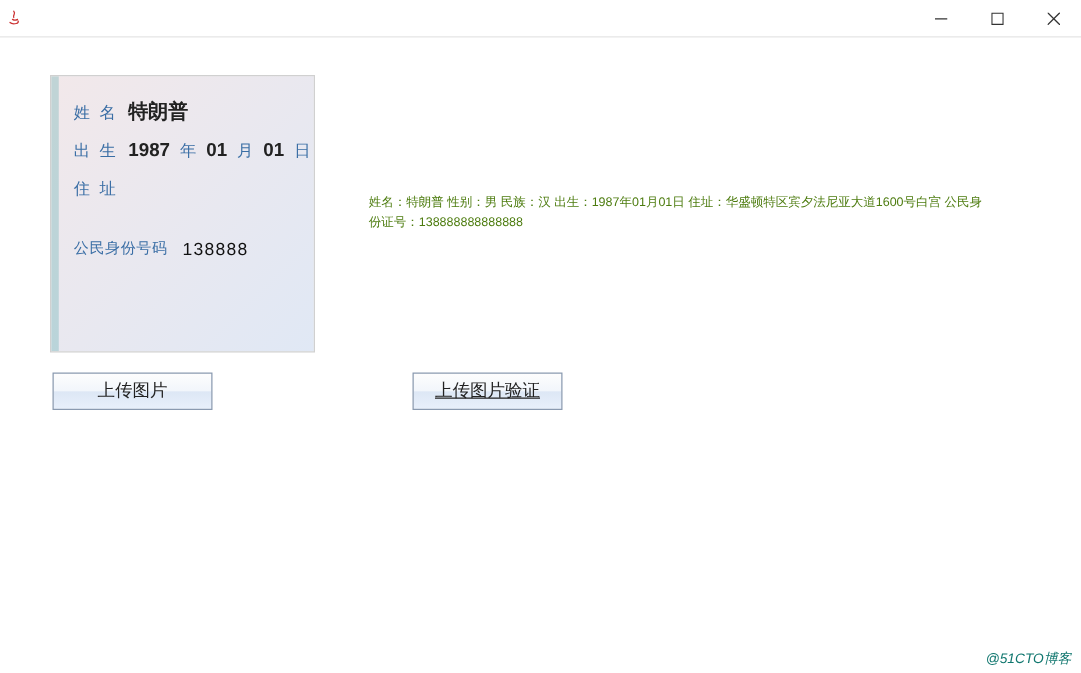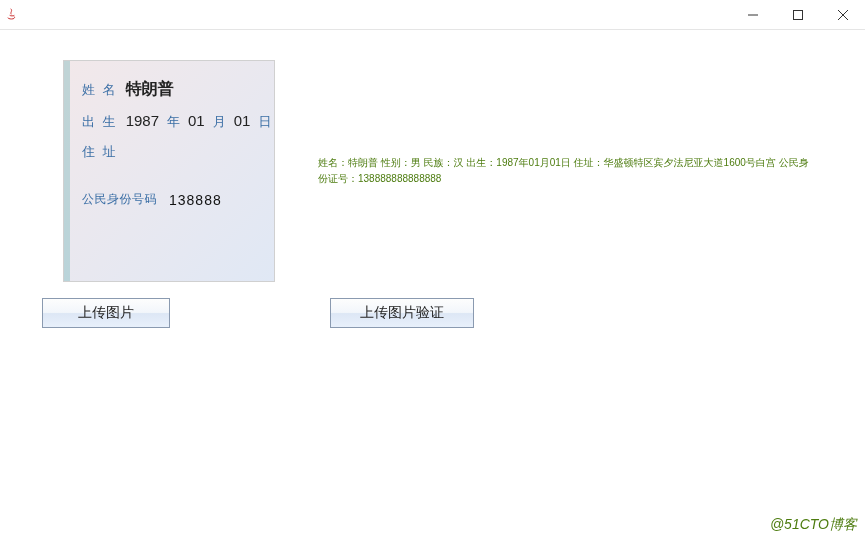--- a/index.html
+++ b/index.html
@@ -33,25 +33,24 @@
     }
     .win-ctrl {
       width: 45px;
       height: 28px;
       display: flex;
       align-items: center;
       justify-content: center;
       cursor: pointer;
     }
     .content-area {
-      padding: 30px 20px 0 24px;
+      padding: 30px 20px 0 40px;
       display: flex;
       align-items: flex-start;
       gap: 40px;
-      margin-left: 39px;
     }
     .left-col { width: 215px; }
     .id-card {
       width: 212px;
       height: 222px;
       background: linear-gradient(135deg, #f2e8ea 0%, #e0e8f5 100%);
       border: 1px solid #d0d0d0;
       padding: 18px 8px 12px 18px;
       position: relative;
       overflow: hidden;
@@ -72,21 +71,21 @@
       white-space: nowrap;
     }
     .id-label {
       color: #3a6ea5;
       font-size: 13px;
       letter-spacing: 2px;
     }
     .id-value {
       color: #222;
       font-size: 15px;
-      font-weight: 400;
+      font-weight: 700;
     }
     .id-value.bold { font-weight: 600; font-size: 16px; }
     .id-addr-block {
       display: flex;
       align-items: flex-start;
       gap: 8px;
       margin-bottom: 30px;
     }
     .id-addr-text {
       color: #222;
@@ -132,27 +131,27 @@
       background: linear-gradient(#fdfdfd 0%, #f2f6fb 48%, #dde7f5 52%, #e8f0fb 100%);
       border: 1px solid #8a9ab0;
       color: #222;
       font-size: 14px;
       font-family: "SimSun", serif;
       cursor: pointer;
       display: flex;
       align-items: center;
       justify-content: center;
     }
-    .btn.wide { width: 144px; }
+    .btn.wide { width: 120px; text-decoration: underline; }
     .watermark {
       position: absolute;
       right: 8px;
       bottom: 4px;
-      font-size: 14px;
-      color: #4d7c0f;
+      font-size: 11px;
+      color: #0f766e;
       font-style: italic;
     }
   </style>
 </head>
 <body>
 
 <div class="title-bar">
   <span class="app-icon">
     <svg width="14" height="14" viewBox="0 0 14 14">
         <path d="M3 10c1 1 3 1.2 5 .8 1.5-.3 2-1.4 1.4-2M5 7.5c1 .6 3 .6 4 0M6 1c2 2-1 3 0 5" stroke="#cc3333" stroke-width="1" fill="none" stroke-linecap="round"></path>

